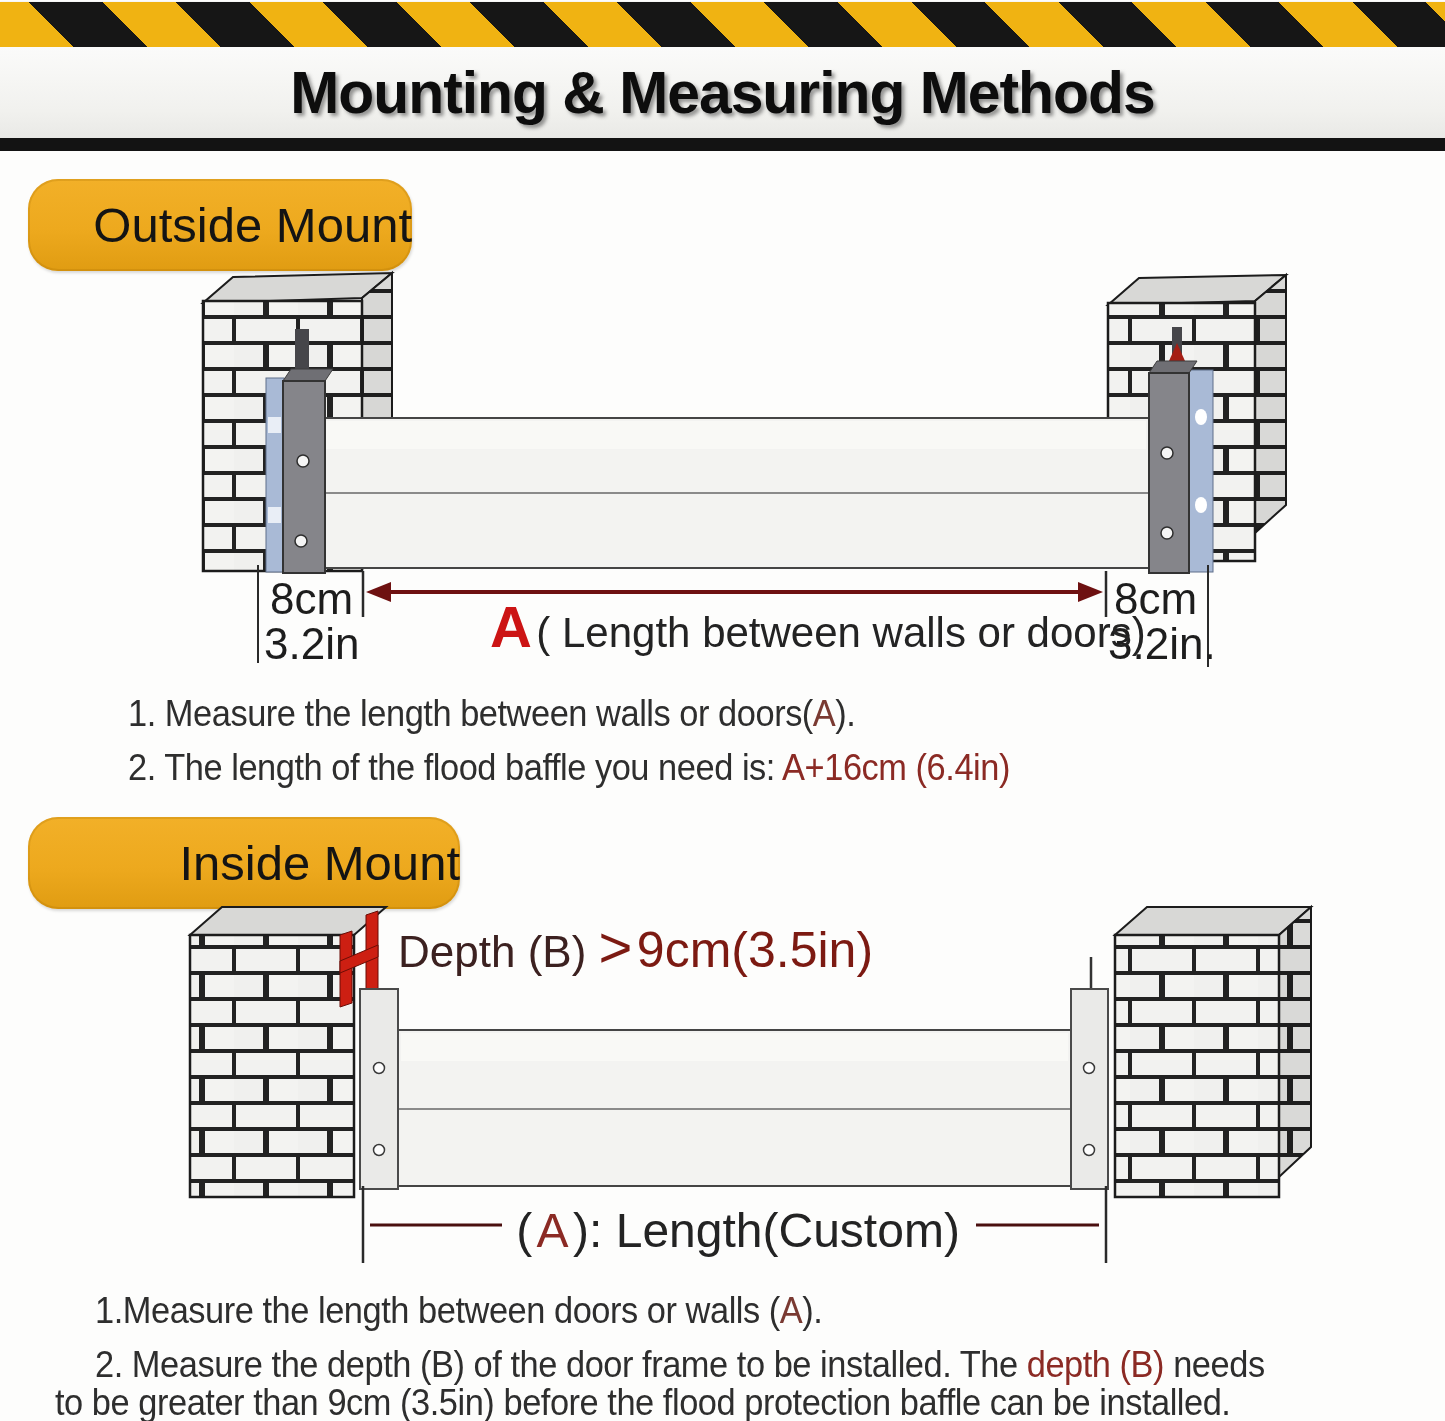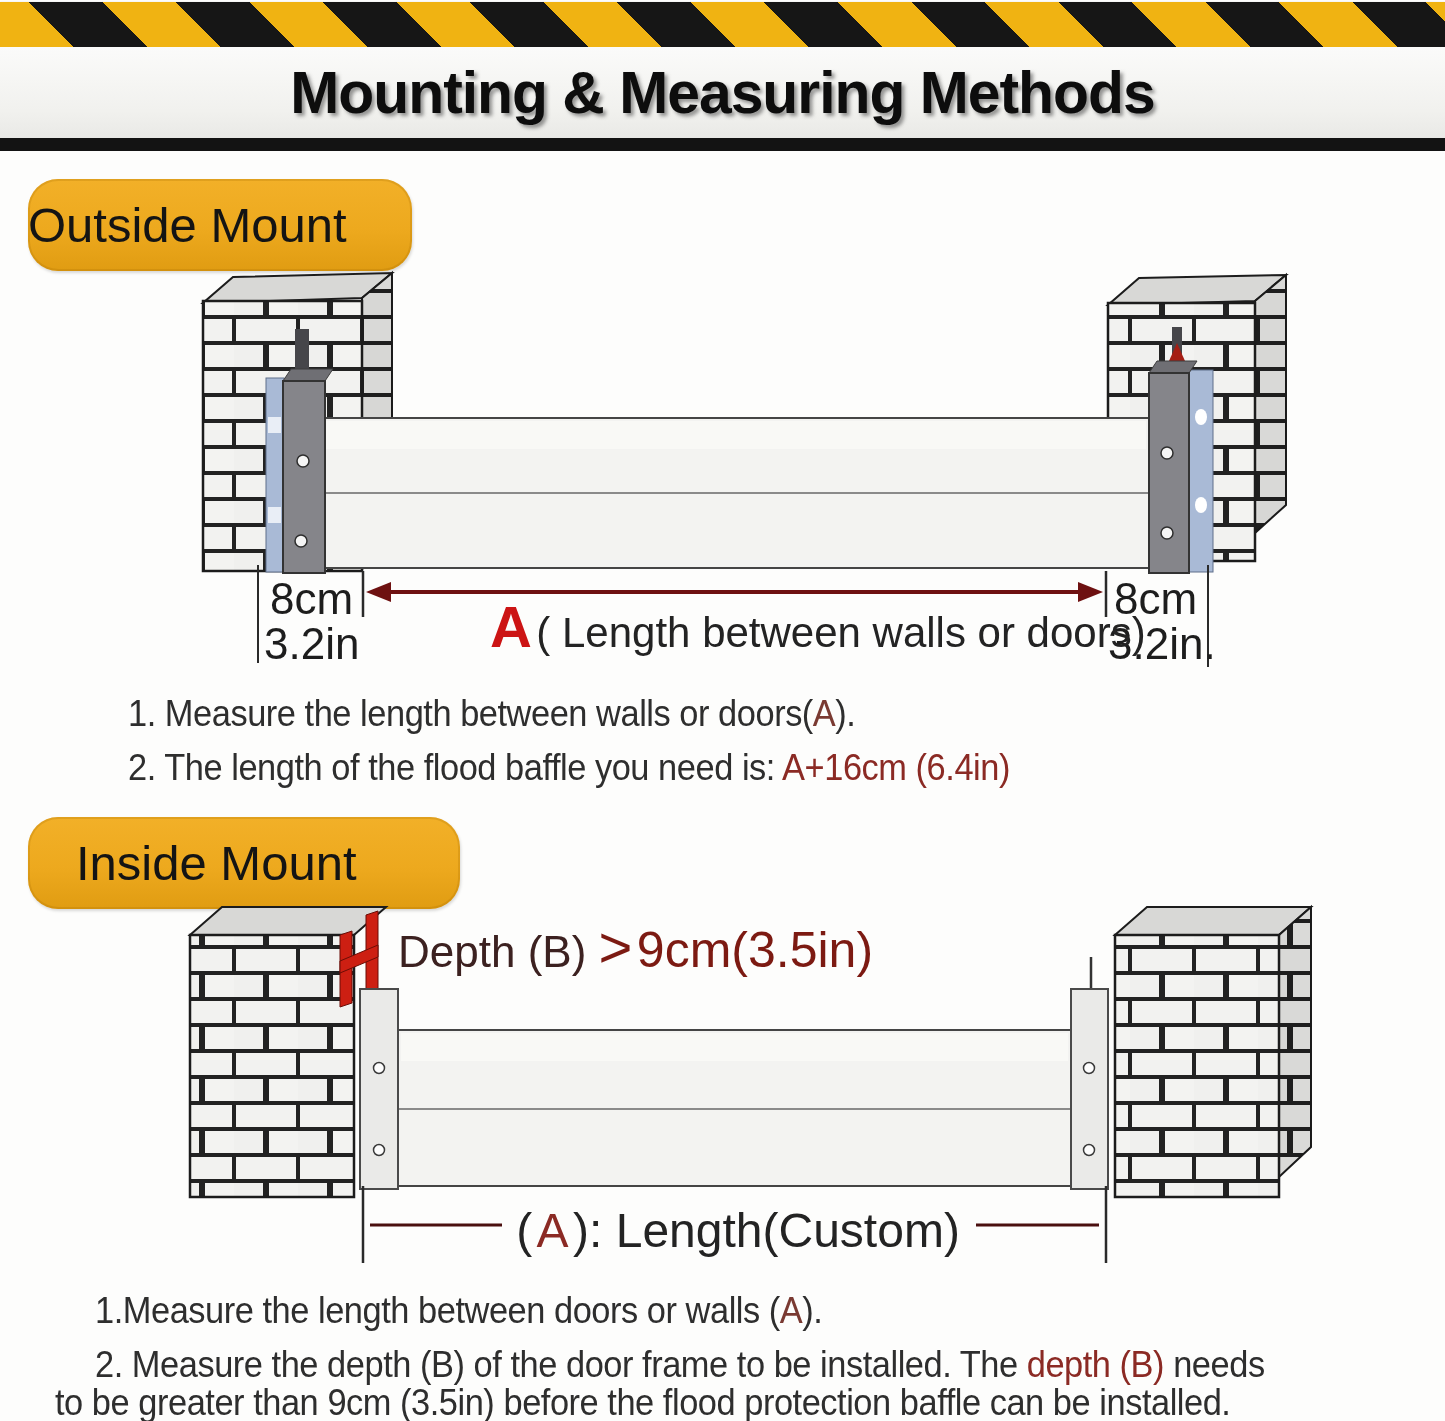--- a/index.html
+++ b/index.html
@@ -25,21 +25,21 @@
     font-size:60px;font-weight:bold;letter-spacing:-1px;color:#0d0d0d;
     text-shadow:3px 3px 4px rgba(70,70,70,.55);
     transform:scaleX(.98);transform-origin:center;
   }
   .blackbar{position:absolute;left:0;top:138px;width:1445px;height:13px;background:#131313;}
   
   .badge{
     position:absolute;width:384px;height:92px;border-radius:30px;
     background:linear-gradient(180deg,#f2b028 0%,var(--badge_yellow,#eda91e) 55%,#e09c12 100%);
     box-shadow:inset 0 0 0 2px rgba(170,110,0,.25), 1px 2px 3px rgba(0,0,0,.15);
-    text-align:left;line-height:92px;font-size:49px;color:#141414;letter-spacing:0;
+    text-align:right;line-height:92px;font-size:49px;color:#141414;letter-spacing:0;
   }
   .badge-outside{left:28px;top:179px;}
   .badge-inside{left:28px;top:817px;padding-left:48px;}
   
   .diag{position:absolute;}
   .diag1{left:170px;top:265px;width:1120px;height:420px;}
   .diag2{left:170px;top:895px;width:1150px;height:380px;}
   svg text{font-family:"Liberation Sans",sans-serif;}
   
   .step{

